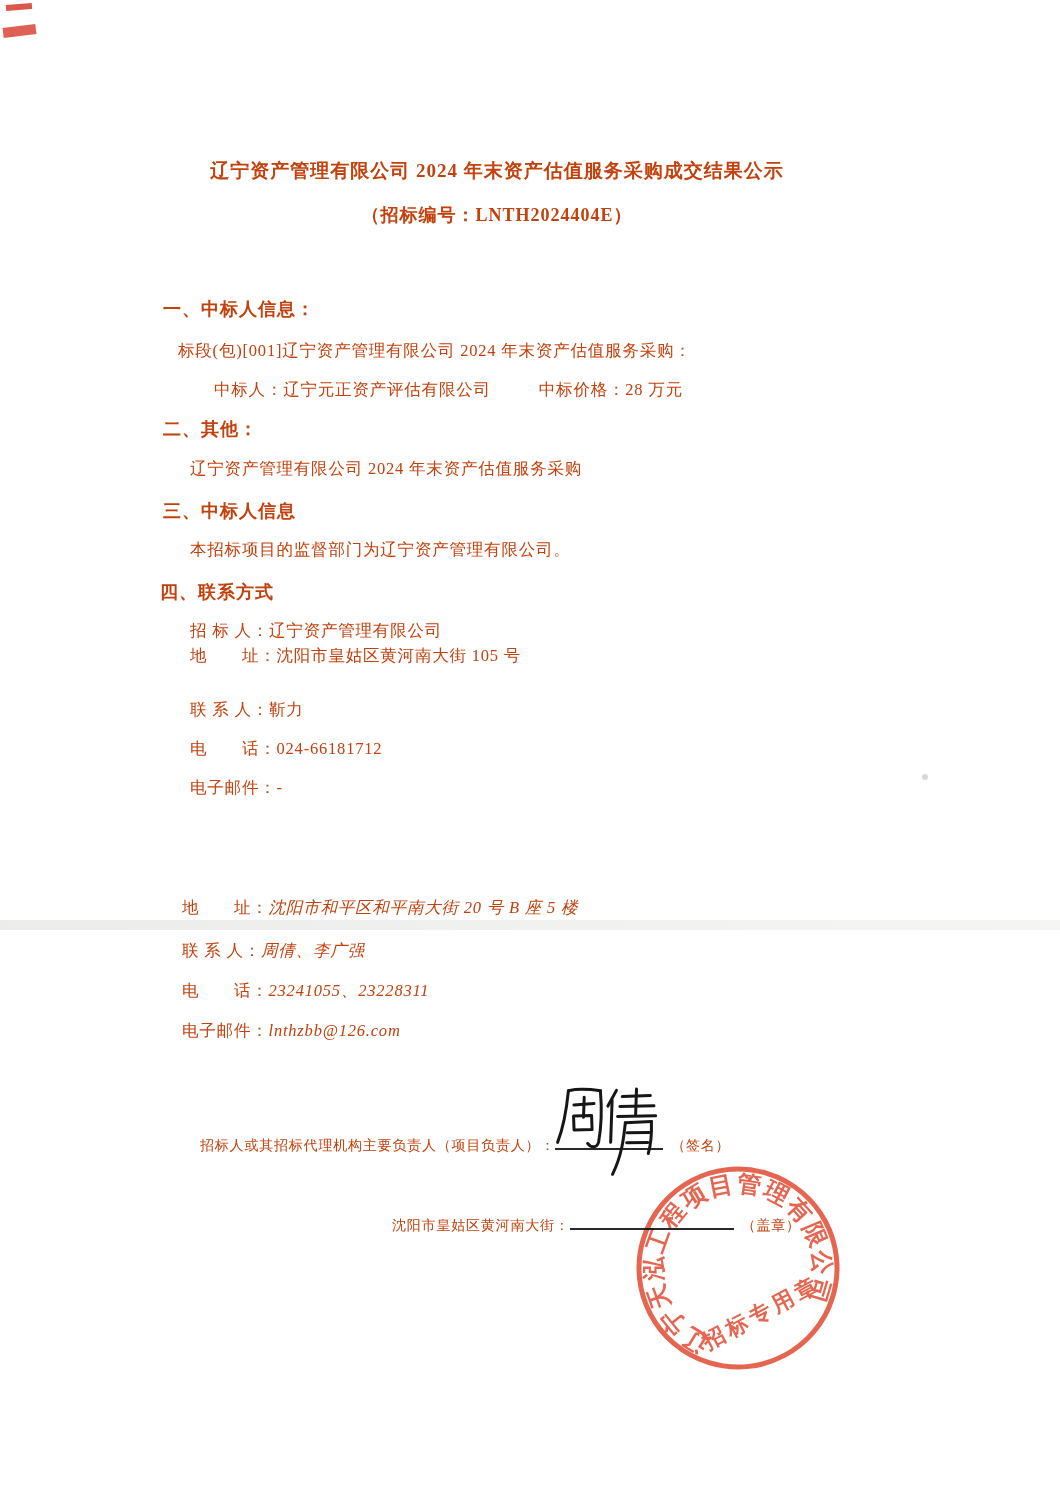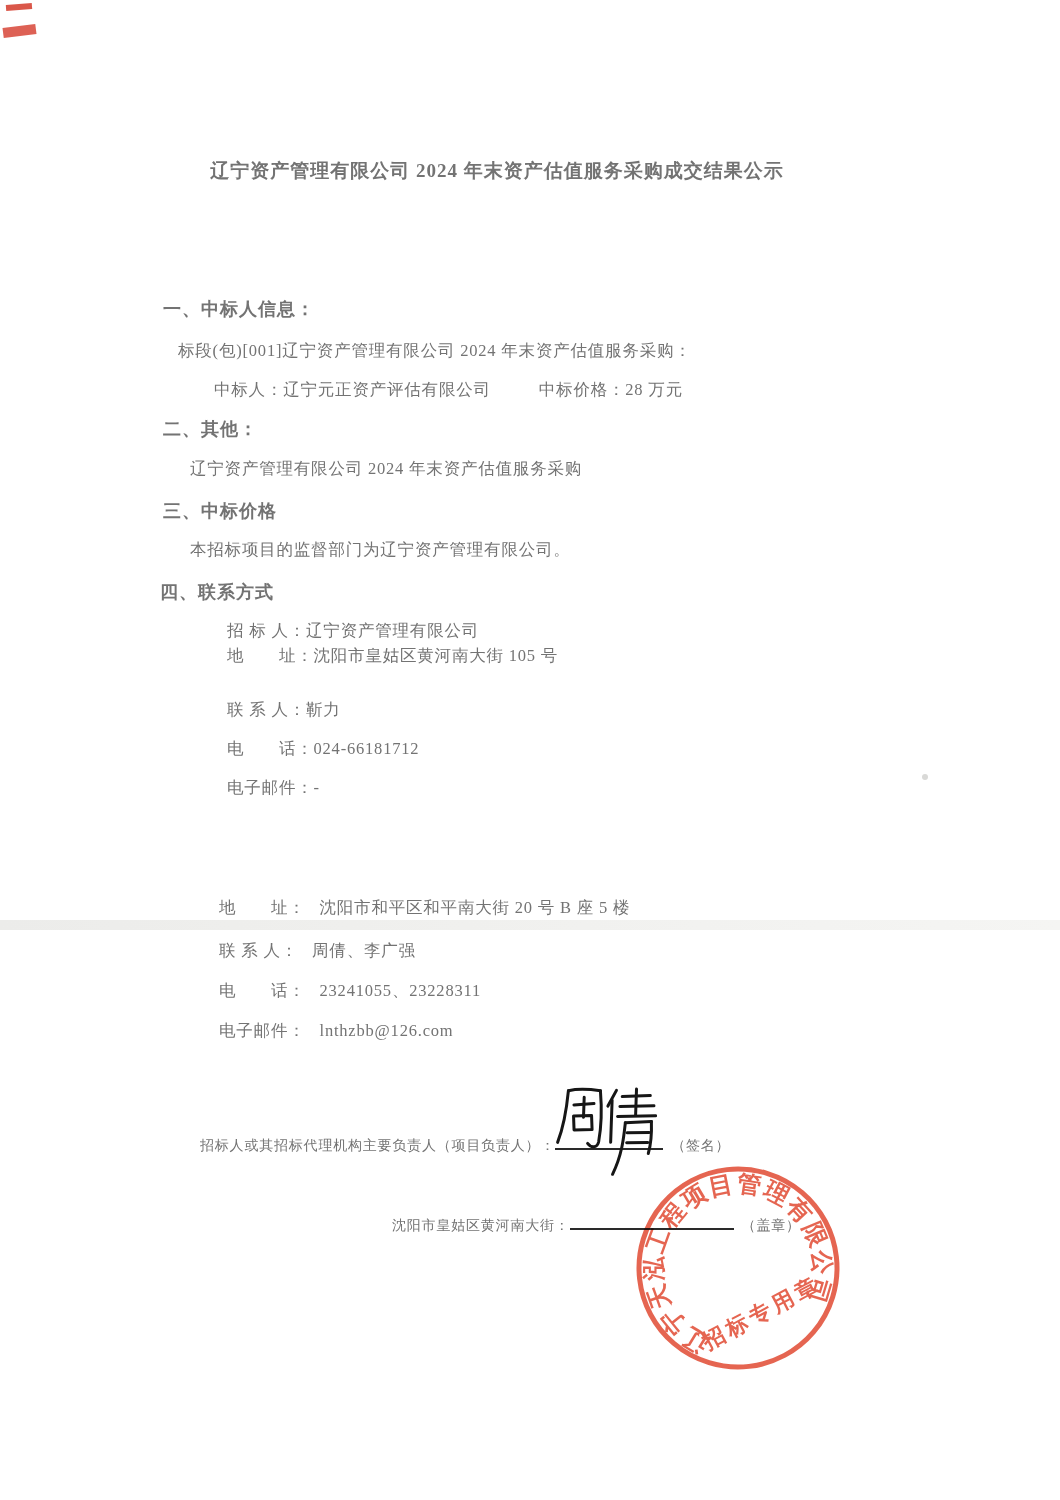--- a/index.html
+++ b/index.html
@@ -3,31 +3,31 @@
 <meta charset="utf-8">
 <style>
   html,body{margin:0;padding:0;background:#888;}
   .page{
     position:relative;
     width:1060px;height:1500px;
     margin:0 auto;
     background:#ffffff;
     overflow:hidden;
     font-family:"Liberation Serif","DejaVu Serif",serif;
-    color:#737373;
+    color:#c2410c;
   }
   .abs{position:absolute;white-space:nowrap;}
   .title-wrap{left:0;width:994px;text-align:center;}
   .title-1{top:158px;font-size:19px;font-weight:bold;letter-spacing:1px;}
   .title-2{top:203px;font-size:18px;font-weight:bold;letter-spacing:1px;}
   .heading{font-size:18px;font-weight:bold;letter-spacing:1px;}
   .body-text{font-size:16.5px;letter-spacing:0.8px;}
-  .row .lbl{display:inline-block;letter-spacing:0.8px;margin-left:37px;}
+  .row .lbl{display:inline-block;letter-spacing:0.8px;}
   .row .val{letter-spacing:0.8px;}
-  .agency-gap{margin-left:14px;}
+  .agency-gap{font-style:italic;}
   .agency-gap-sm{margin-left:9px;}
   .price-part{margin-left:48px;}
   
   .scan-band{left:0;top:920px;width:1060px;height:10px;
     background:linear-gradient(90deg,#ececea 0%,#f1f1ef 55%,#f5f5f3 100%);}
   .scan-speck{left:922px;top:774px;width:6px;height:6px;background:#d9d9d7;border-radius:50%;}
   .corner-mark-1{left:6px;top:4px;width:26px;height:6px;background:#d4392a;transform:rotate(-4deg);opacity:.85;}
   .corner-mark-2{left:3px;top:26px;width:33px;height:10px;background:#d4392a;transform:rotate(-7deg);opacity:.8;}
   
   .footer-line{font-size:14px;letter-spacing:0.8px;}
@@ -43,31 +43,32 @@
 <body>
 
 <div class="page">
 
   <div class="abs corner-mark-1"></div>
   <div class="abs corner-mark-2"></div>
   <div class="abs scan-band"></div>
   <div class="abs scan-speck"></div>
 
   <div class="abs title-wrap title-1">辽宁资产管理有限公司 2024 年末资产估值服务采购成交结果公示</div>
+  <div class="abs title-wrap title-2">（招标编号：LNTH2024404E）</div>
 
   <div class="abs heading" style="left:163px;top:297px;">一、中标人信息：</div>
   <div class="abs body-text" style="left:178px;top:340px;">标段(包)[001]辽宁资产管理有限公司 2024 年末资产估值服务采购：</div>
   <div class="abs body-text" style="left:214px;top:379px;">
     <span>中标人：辽宁元正资产评估有限公司</span><span class="price-part">中标价格：28 万元</span>
   </div>
 
   <div class="abs heading" style="left:163px;top:417px;">二、其他：</div>
   <div class="abs body-text" style="left:190px;top:458px;">辽宁资产管理有限公司 2024 年末资产估值服务采购</div>
 
-  <div class="abs heading" style="left:163px;top:499px;">三、中标价格</div>
+  <div class="abs heading" style="left:163px;top:499px;">三、中标人信息</div>
   <div class="abs body-text" style="left:190px;top:539px;">本招标项目的监督部门为辽宁资产管理有限公司。</div>
 
   <div class="abs heading" style="left:160px;top:580px;">四、联系方式</div>
 
   <div class="abs body-text row" style="left:190px;top:620px;">
     <span class="lbl">招 标 人：</span><span class="val">辽宁资产管理有限公司</span>
   </div>
   <div class="abs body-text row" style="left:190px;top:645px;">
     <span class="lbl">地　　址：</span><span class="val">沈阳市皇姑区黄河南大街 105 号</span>
   </div>

